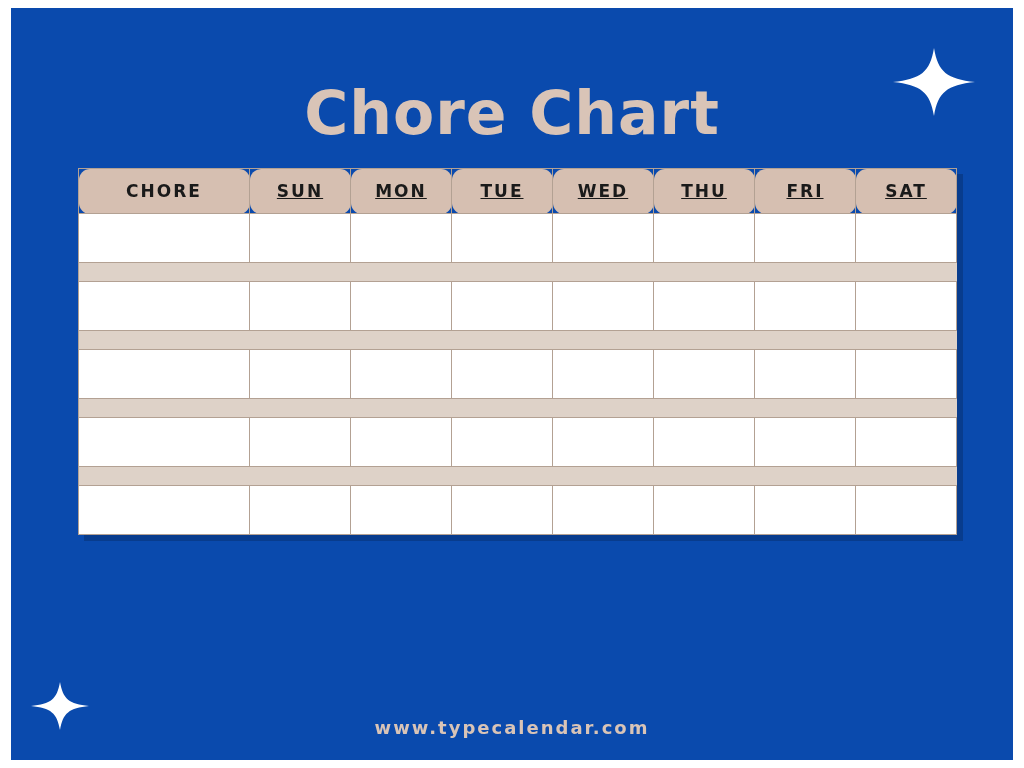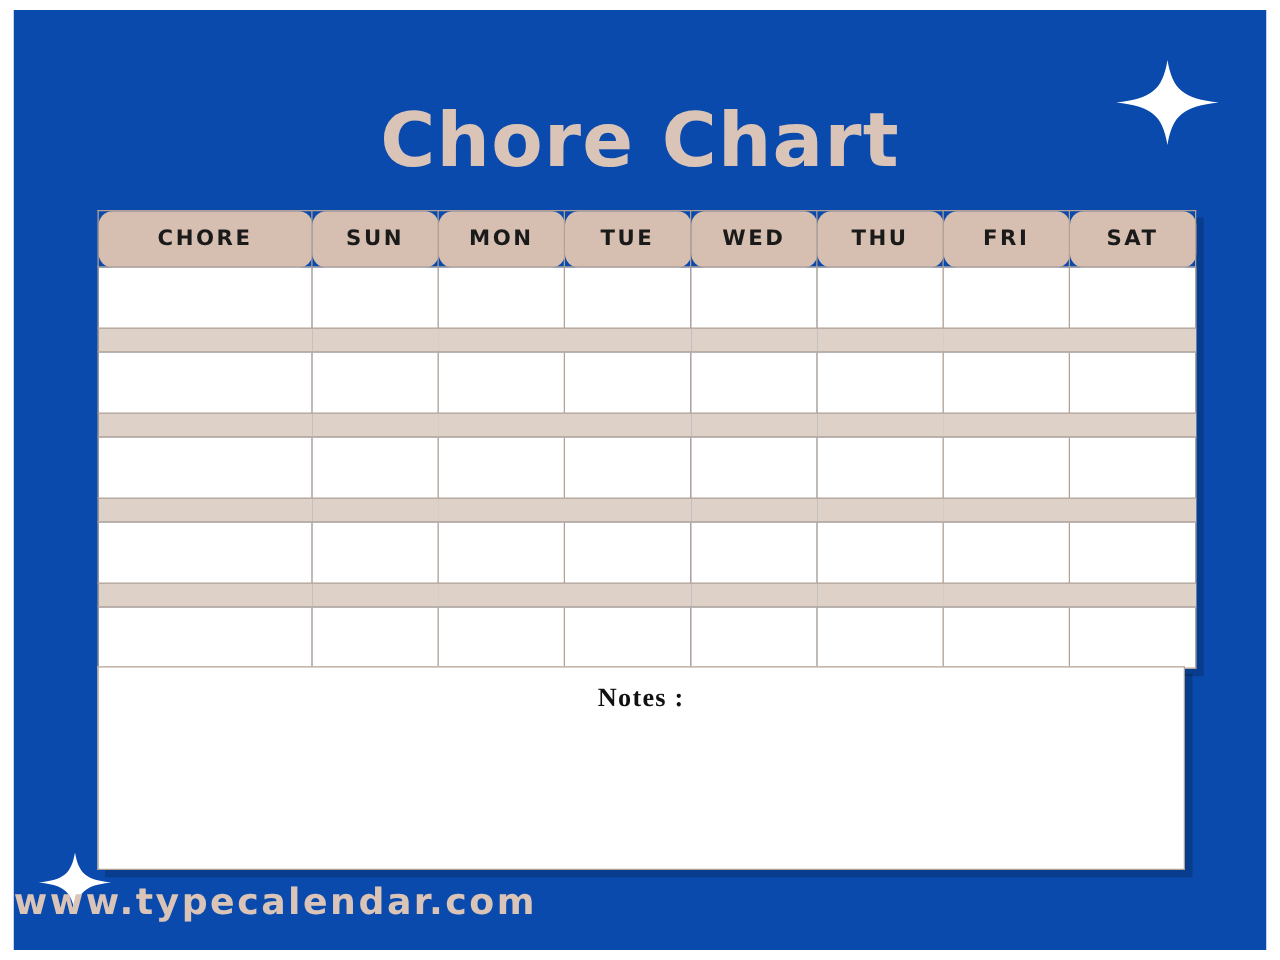--- a/index.html
+++ b/index.html
@@ -85,21 +85,21 @@
   table.chart tbody tr.alt td {
     background: #ded2c8;
     height: 18px;
     border-left-color: #ded2c8;
     border-right-color: #ded2c8;
   }
   table.chart tbody tr.alt td.chore-col {
     border-left-color: #b3a193;
   }
   .col-chore { width: 170px; }
-  .col-day { width: 100px; }
+  .col-day { width: 100px; text-decoration: underline; }
 
   .notes-box {
     position: absolute;
     left: 67px;
     top: 525px;
     width: 870px;
     height: 163px;
     background: #ffffff;
     border: 1px solid #b3a193;
     box-sizing: border-box;
@@ -112,23 +112,23 @@
     font-size: 21px;
     color: #111111;
     padding-top: 12px;
     letter-spacing: 1px;
   }
   .footer {
     position: absolute;
     left: 0;
     right: 0;
     bottom: 22px;
-    text-align: left;
+    text-align: center;
     color: #d9c4b7;
-    font-size: 29px;
+    font-size: 18px;
     font-weight: bold;
     letter-spacing: 2px;
     font-family: "DejaVu Sans", sans-serif;
   }
 </style>
 </head>
 <body>
 
 <div class="page">
   <div class="sheet">
@@ -249,20 +249,17 @@
             <td></td>
             <td></td>
             <td></td>
             <td></td>
             <td></td>
           </tr>
         </tbody>
       </table>
     </div>
 
-    <div class="notes-box">
-      <div class="notes-label">Notes :</div>
-    </div>
 
     <div class="footer">www.typecalendar.com</div>
 
   </div>
 </div>
 
 </body></html>

